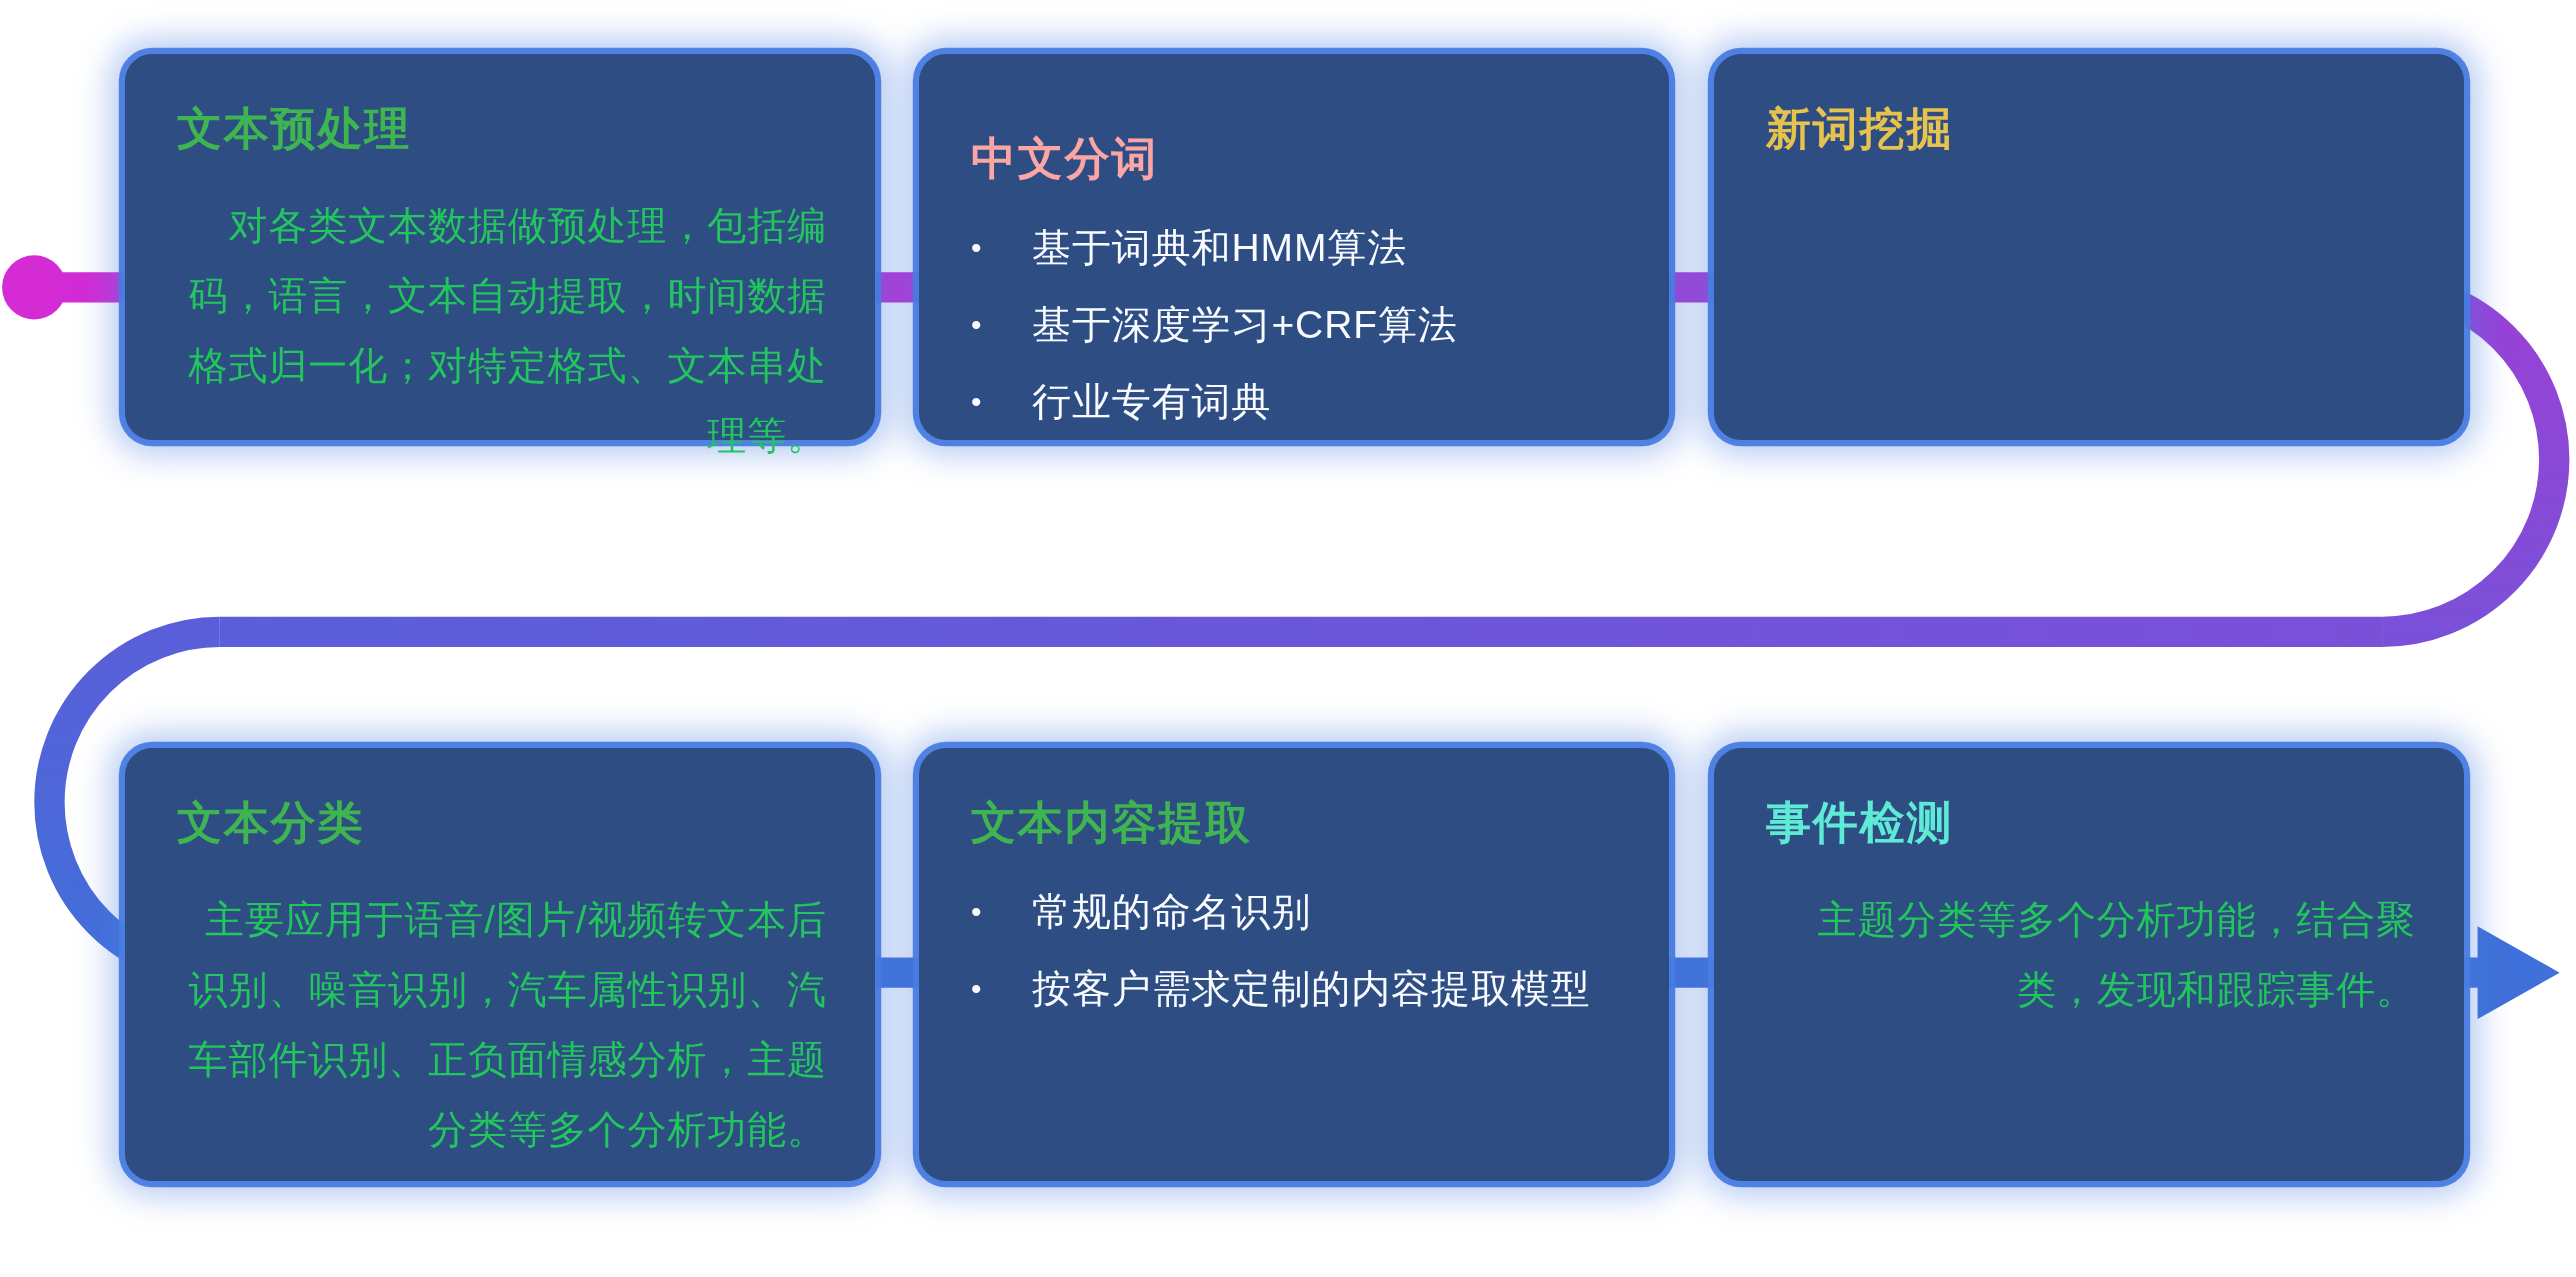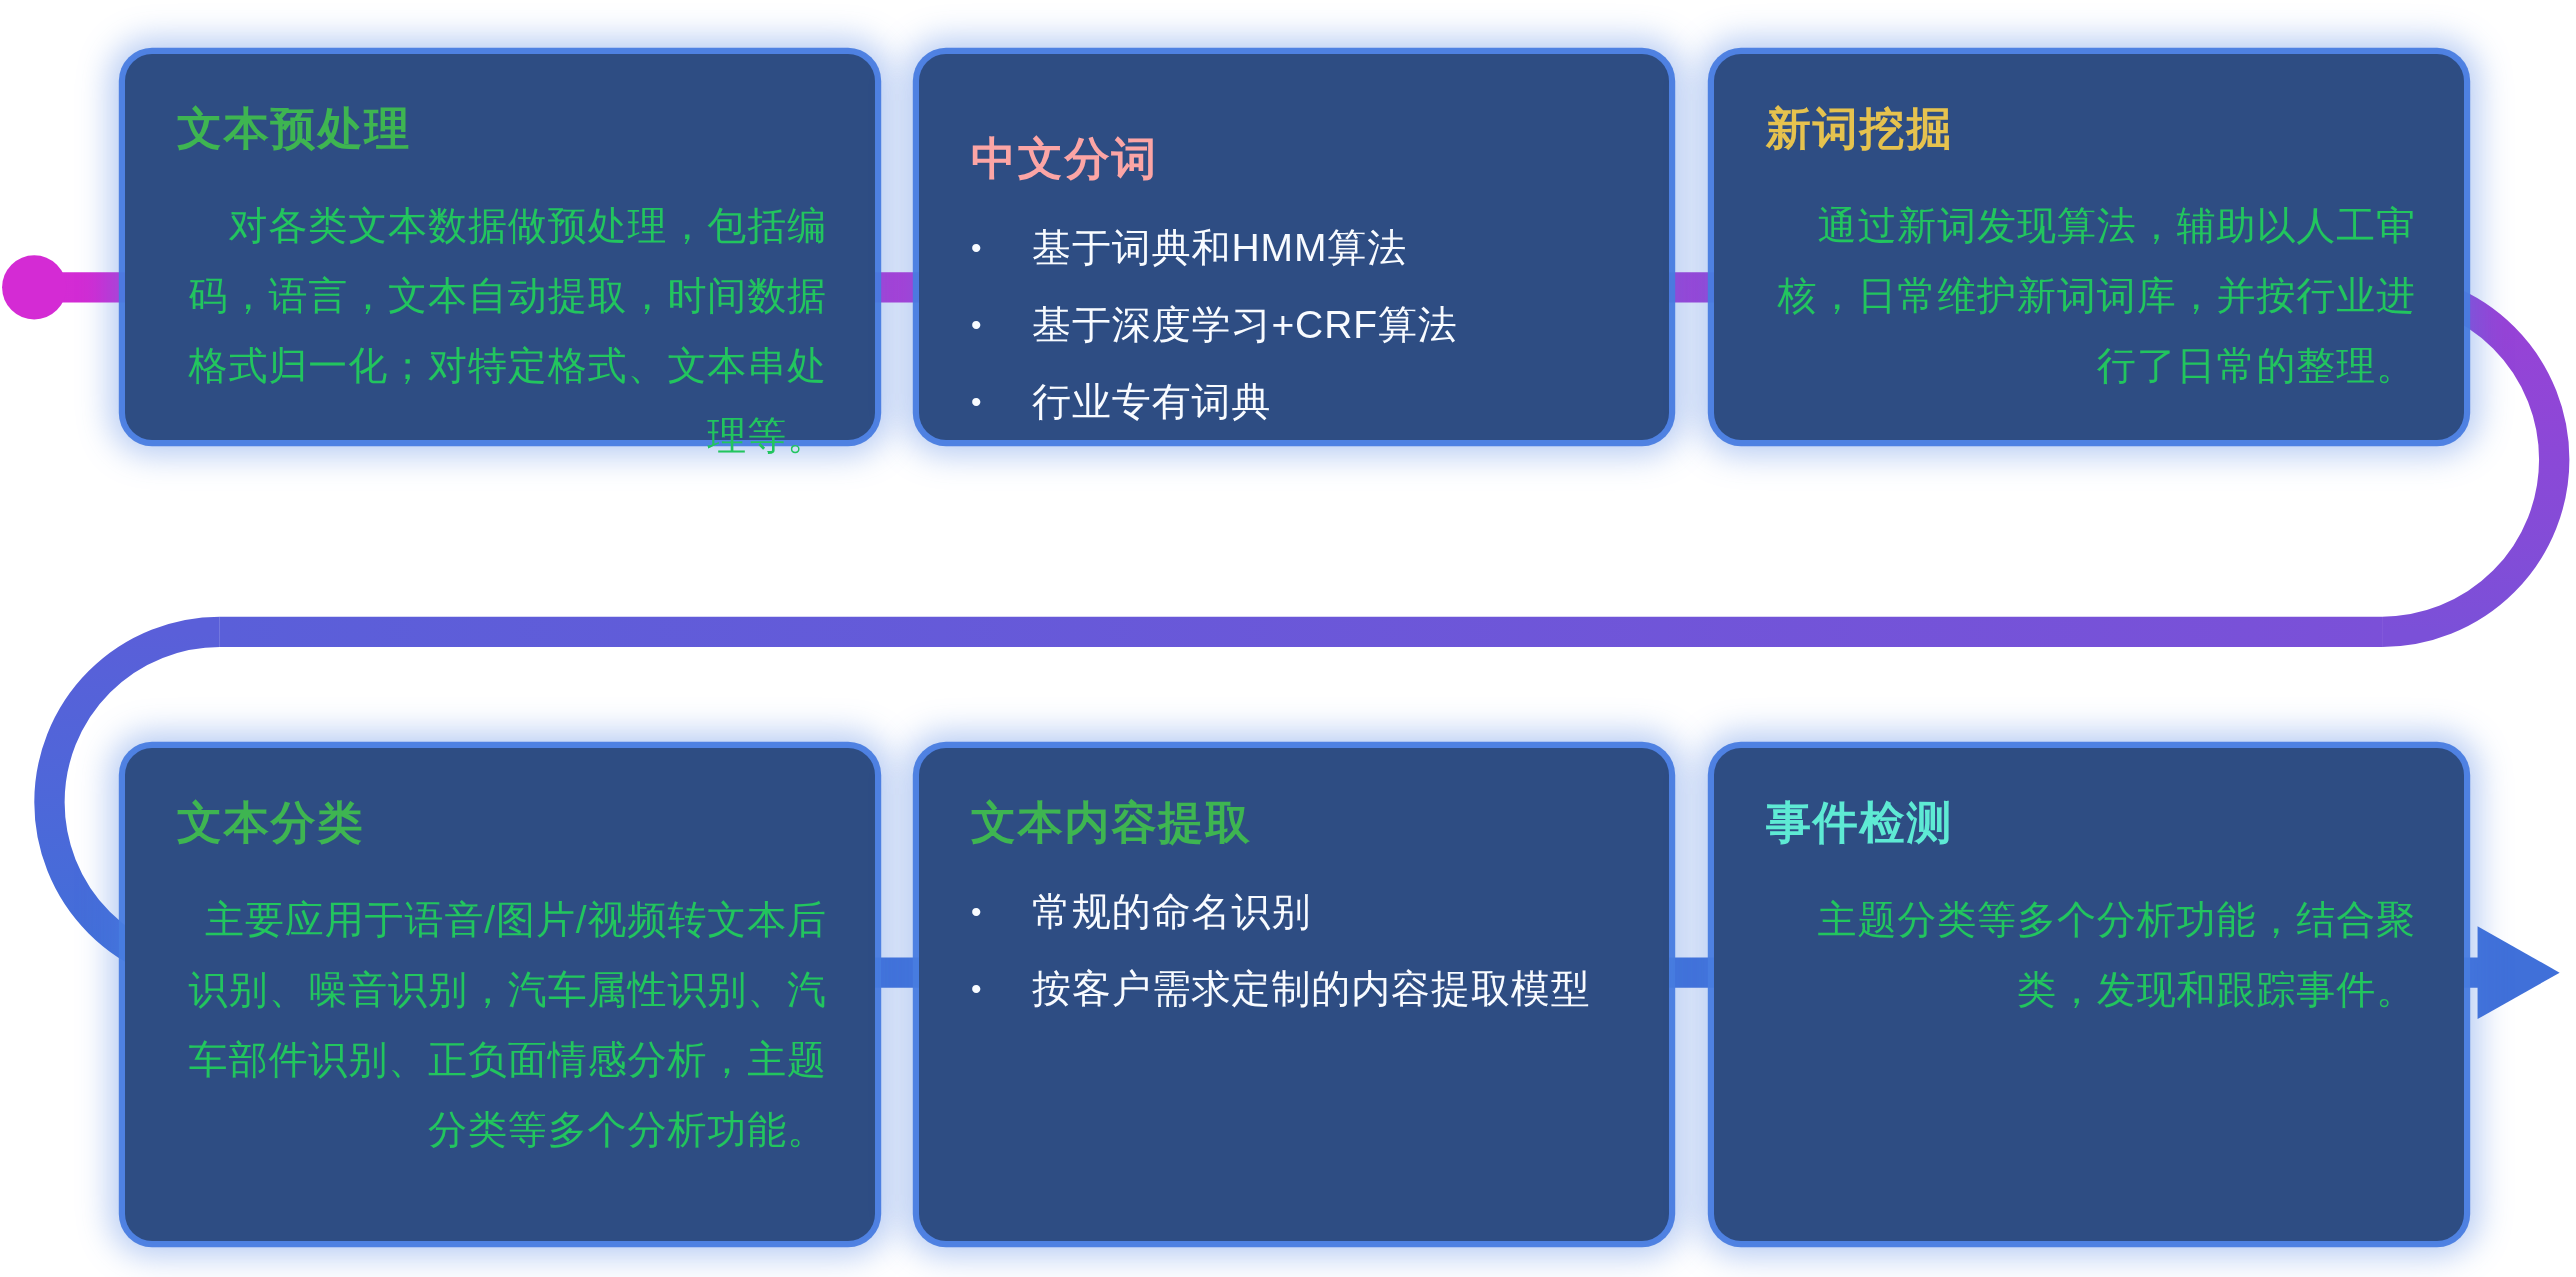--- a/index.html
+++ b/index.html
@@ -16,21 +16,21 @@
     position: absolute;
     width: 750px;
     background: #2e4d83;
     border-radius: 27px;
     padding: 45px 48px 34px 52px;
     box-shadow: 0 0 0 6.2px rgba(72, 124, 224, 0.95),
                 0 0 32px 14.3px rgba(72, 124, 224, 0.40);
     z-index: 2;
   }
   #card-0, #card-1, #card-2 { top: 54px;  height: 386px; }
-  #card-3, #card-4, #card-5 { top: 748px; height: 493px; }
+  #card-3, #card-4, #card-5 { top: 748px; height: 433px; }
   #card-0, #card-3 { left: 125px; }
   #card-1, #card-4 { left: 919px; }
   #card-2, #card-5 { left: 1714px; }
 
   .card .title {
     font-size: 45px;
     font-weight: bold;
     letter-spacing: 1.8px;
     margin-bottom: 32px;
   }
@@ -111,21 +111,20 @@
       </li>
       <li>
         <span class="dot">•</span>
         <span>行业专有词典</span>
       </li>
     </ul>
   </section>
 
   <section class="card" id="card-2">
     <h2 class="title" style="color: rgb(230, 194, 78);">新词挖掘</h2>
-    <p class="body">通过新词发现算法，辅助以人工审核，日常维护新词词库，并按行业进行了日常的整理。</p>
   </section>
 
   <section class="card" id="card-3">
     <h2 class="title" style="color: rgb(62, 181, 81);">文本分类</h2>
     <p class="body">主要应用于语音/图片/视频转文本后识别、噪音识别，汽车属性识别、汽车部件识别、正负面情感分析，主题分类等多个分析功能。</p>
   </section>
 
   <section class="card" id="card-4">
     <h2 class="title" style="color: rgb(62, 181, 81);">文本内容提取</h2>
     <ul class="bullets">

